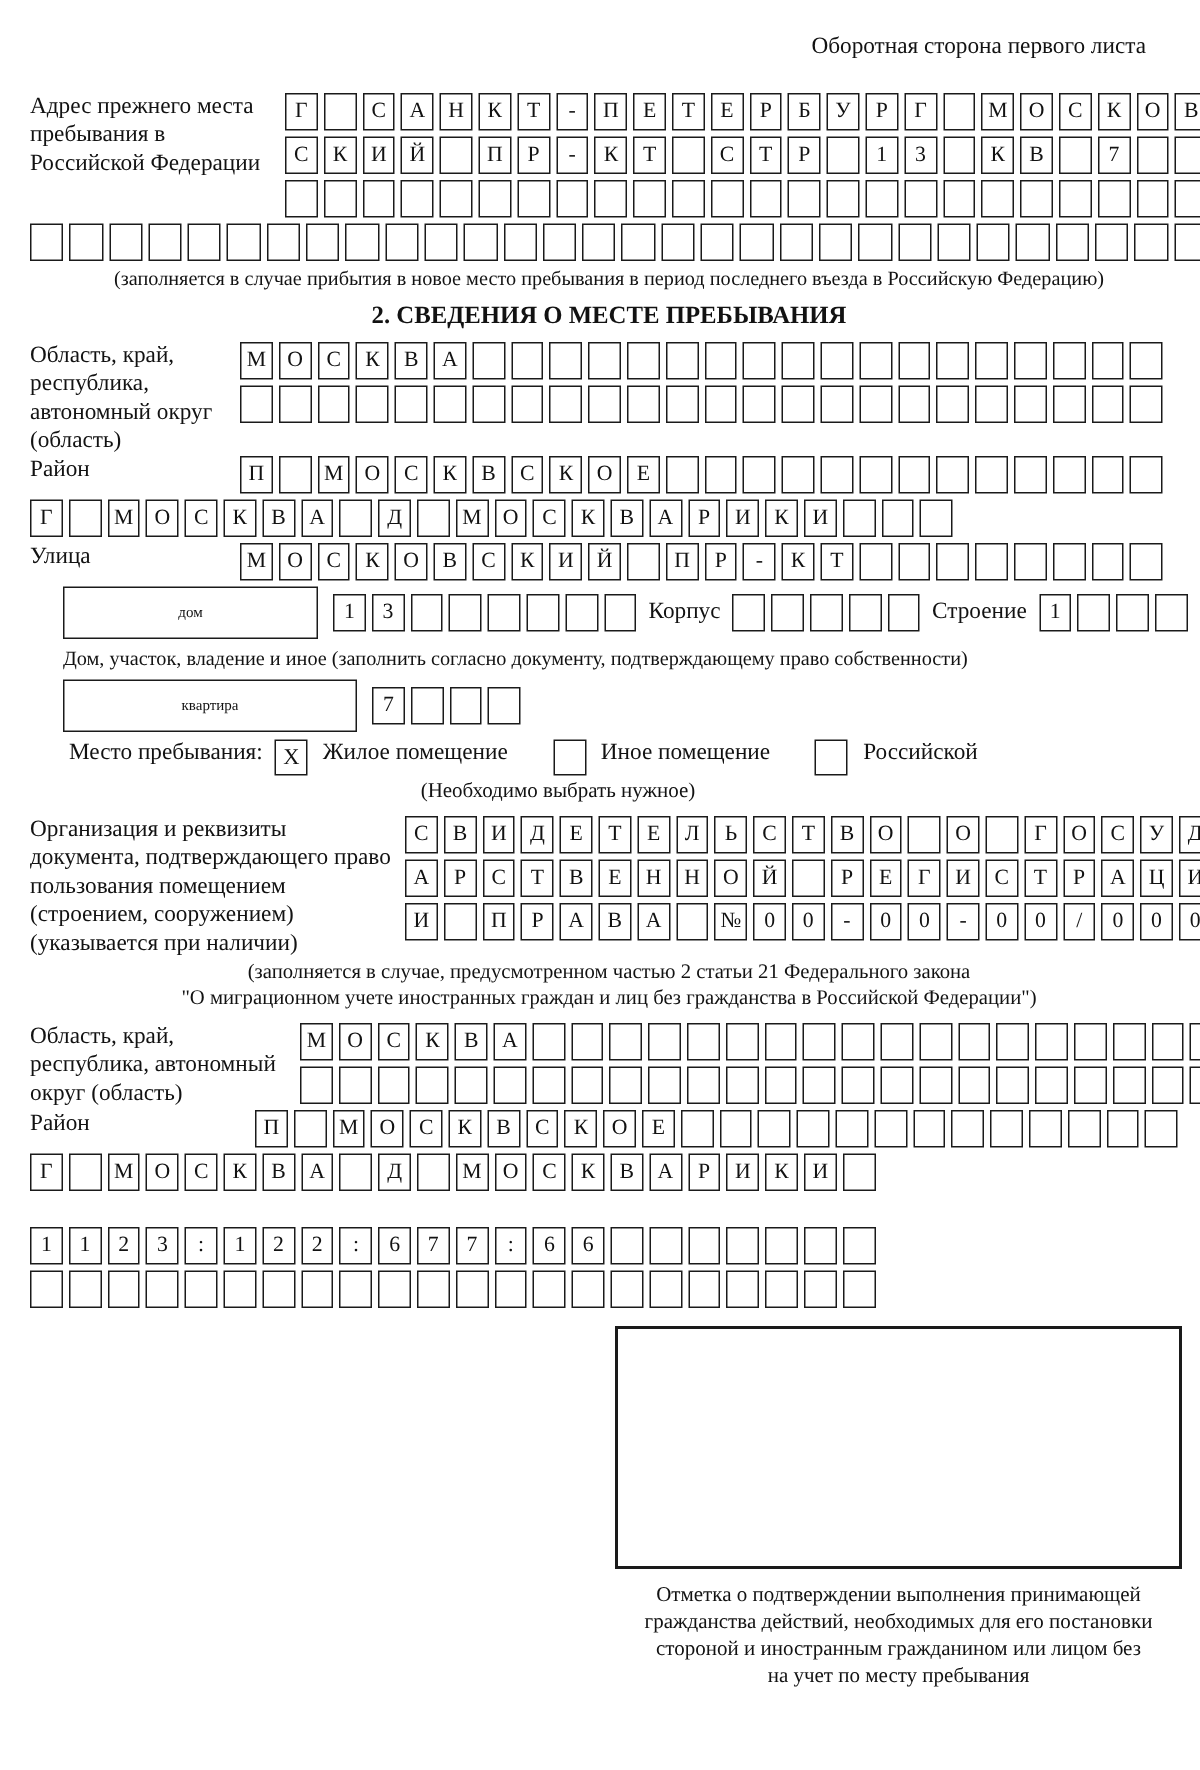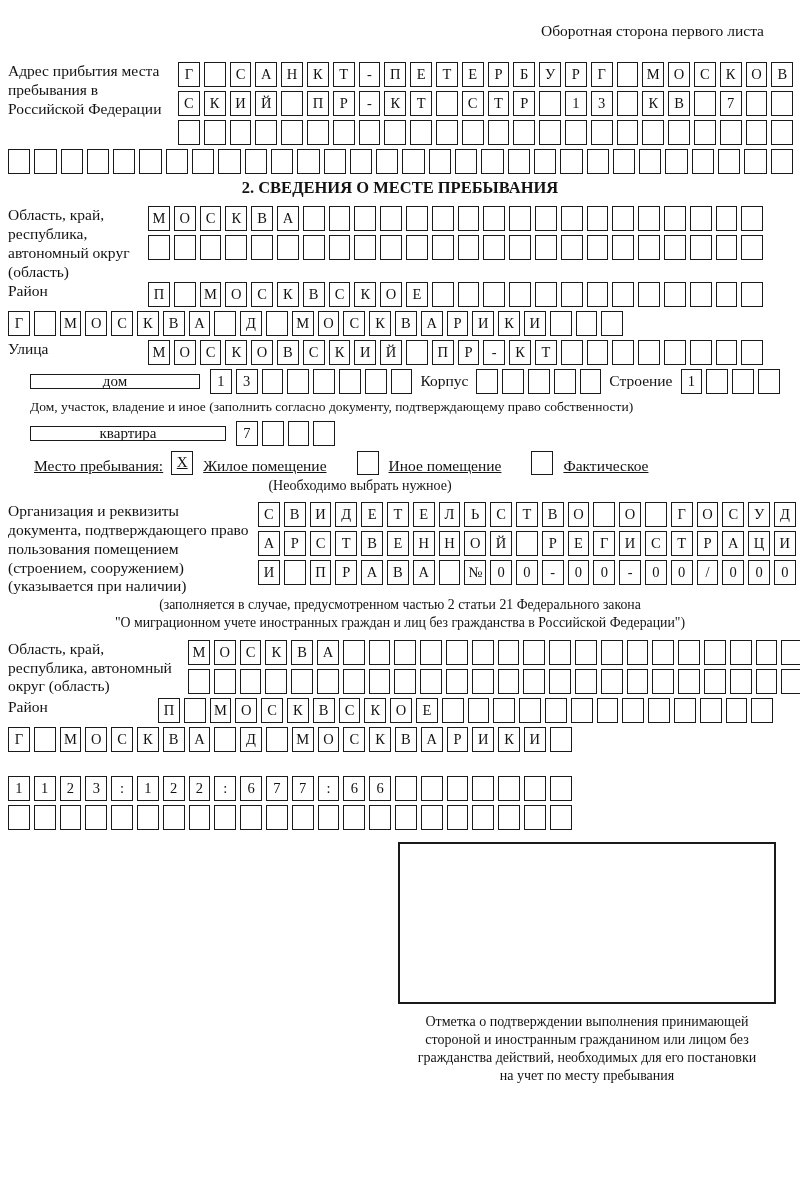--- a/index.html
+++ b/index.html
@@ -1,62 +1,62 @@
 <!DOCTYPE html>
 <html><head>
 <meta charset="utf-8">
 <style>
   html,body{margin:0;padding:0;background:#fff;}
   body{width:800px;height:1180px;color:#121212;
        font-family:"Liberation Serif","DejaVu Serif",serif;}
   .page{position:relative;width:800px;height:1180px;box-sizing:border-box;
-        padding:6px 8px 0 8px;overflow:hidden;}
+        padding:6px 8px 0 20px;overflow:hidden;}
   .header-note{text-align:right;font-size:15.5px;margin:16px 28px 22px 0;}
   .frow{display:flex;align-items:flex-start;}
   .lbl{font-size:15.5px;line-height:1.22;padding-right:6px;box-sizing:border-box;flex:0 0 auto;}
   .w170{width:170px}.w140{width:140px}.w180{width:180px}.w250{width:250px}
   .w150{width:150px}.w225{width:225px}.w215{width:215px}
   .rows{display:flex;flex-direction:column;}
   .cells{display:flex;gap:4px;margin-bottom:4px;flex:0 0 auto;}
   .cell{flex:0 0 21.8px;width:21.8px;height:25px;border:1.8px solid #1a1a1a;
         display:inline-flex;align-items:center;justify-content:center;
         font-size:14.5px;box-sizing:border-box;background:#fff;}
   .fullrow .cell{flex-basis:22.3px;width:22.3px;}
   .cap{font-size:13.5px;line-height:1.2;margin:0 0 6px 0;}
   .center{text-align:center;}
   .indent{margin-left:22px;}
   h2.sec{font-size:16.5px;font-weight:bold;text-align:center;margin:4px 0 8px 0;}
   .sub-title{font-size:15.5px;font-weight:bold;text-align:center;margin:12px 0 8px 0;}
-  .named-box{height:15px;border:1.8px solid #1a1a1a;display:flex;align-items:center;
-             justify-content:center;font-size:15px;box-sizing:border-box;flex:0 0 auto;}
+  .named-box{height:35px;border:1.8px solid #1a1a1a;display:flex;align-items:center;
+             justify-content:center;font-size:10px;box-sizing:border-box;flex:0 0 auto;}
   .house-box{width:170px;margin-right:10px;}
   .apt-box{width:196px;margin-right:10px;}
   .house-row,.apt-row{margin-left:22px;align-items:center;margin-bottom:5px;}
   .inline-lbl{font-size:15.5px;margin:0 8px;flex:0 0 auto;}
-  .stay-row{margin-left:26px;align-items:flex-end;margin-bottom:3px;text-decoration:underline;}
+  .stay-row{margin-left:26px;align-items:flex-start;margin-bottom:3px;}
   .stay-lbl{font-size:15.5px;margin-right:8px;}
   .cb{width:22px;height:24px;border:1.8px solid #1a1a1a;display:inline-flex;
       align-items:center;justify-content:center;font-size:15px;box-sizing:border-box;}
   .opt{font-size:15.5px;margin:0 30px 0 10px;}
   .hint{font-size:14px;margin:0 0 8px 212px;width:280px;text-align:center;}
   .cap2{font-size:13.8px;line-height:1.28;text-align:center;}
   .mt20{margin-top:20px;}
   .stamp-wrap{margin:8px 0 0 390px;width:378px;}
   .stamp-box{height:158px;border:2px solid #1a1a1a;background:#fff;}
   .stamp-cap{margin-top:9px;font-size:14px;line-height:1.3;text-align:center;}
 </style>
 </head>
 <body>
 
 <div class="page">
 
   <div class="header-note">Оборотная сторона первого листа</div>
 
   <div class="frow">
-    <div class="lbl w170">Адрес прибытия места пребывания в Российской Федерации</div>
+    <div class="lbl w170">Адрес прежнего места пребывания в Российской Федерации</div>
     <div class="rows">
       <div class="cells">
           <span class="cell">Г</span>
           <span class="cell"></span>
           <span class="cell">С</span>
           <span class="cell">А</span>
           <span class="cell">Н</span>
           <span class="cell">К</span>
           <span class="cell">Т</span>
           <span class="cell">-</span>
@@ -156,20 +156,21 @@
       <span class="cell"></span>
       <span class="cell"></span>
       <span class="cell"></span>
       <span class="cell"></span>
       <span class="cell"></span>
       <span class="cell"></span>
       <span class="cell"></span>
       <span class="cell"></span>
       <span class="cell"></span>
     </div>
+  <div class="cap center">(заполняется в случае прибытия в новое место пребывания в период последнего въезда в Российскую Федерацию)</div>
 
   <h2 class="sec">2. СВЕДЕНИЯ О МЕСТЕ ПРЕБЫВАНИЯ</h2>
 
   <div class="frow">
     <div class="lbl w140">Область, край, республика, автономный округ (область)</div>
     <div class="rows">
       <div class="cells">
           <span class="cell">М</span>
           <span class="cell">О</span>
           <span class="cell">С</span>
@@ -353,21 +354,21 @@
       </div>
   </div>
 
   <div class="frow stay-row">
     <span class="stay-lbl">Место пребывания:</span>
     <span class="cb">X</span>
     <span class="opt">Жилое помещение</span>
     <span class="cb"></span>
     <span class="opt">Иное помещение</span>
     <span class="cb"></span>
-    <span class="opt">Фактическое</span>
+    <span class="opt">Российской</span>
   </div>
   <div class="hint">(Необходимо выбрать нужное)</div>
 
   <div class="frow">
     <div class="lbl w250">Организация и реквизиты документа, подтверждающего право пользования помещением (строением, сооружением) (указывается при наличии)</div>
     <div class="rows">
       <div class="cells">
           <span class="cell">С</span>
           <span class="cell">В</span>
           <span class="cell">И</span>
@@ -607,19 +608,19 @@
           <span class="cell"></span>
           <span class="cell"></span>
         </div>
     </div>
   </div>
 
   <div class="stamp-wrap">
     <div class="stamp-box"></div>
     <div class="stamp-cap">
       <div>Отметка о подтверждении выполнения принимающей</div>
+      <div>гражданства действий, необходимых для его постановки</div>
       <div>стороной и иностранным гражданином или лицом без</div>
-      <div>гражданства действий, необходимых для его постановки</div>
       <div>на учет по месту пребывания</div>
     </div>
   </div>
 
 </div>
 
 </body></html>

